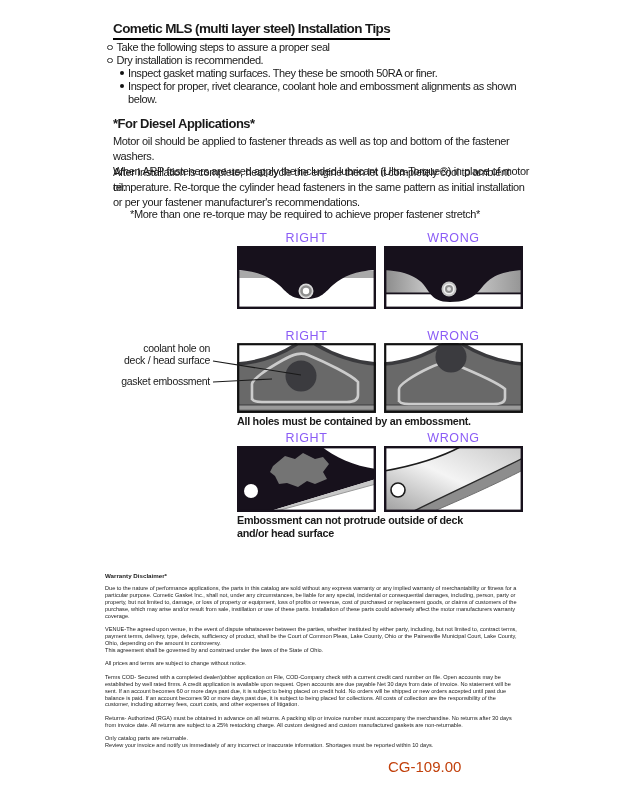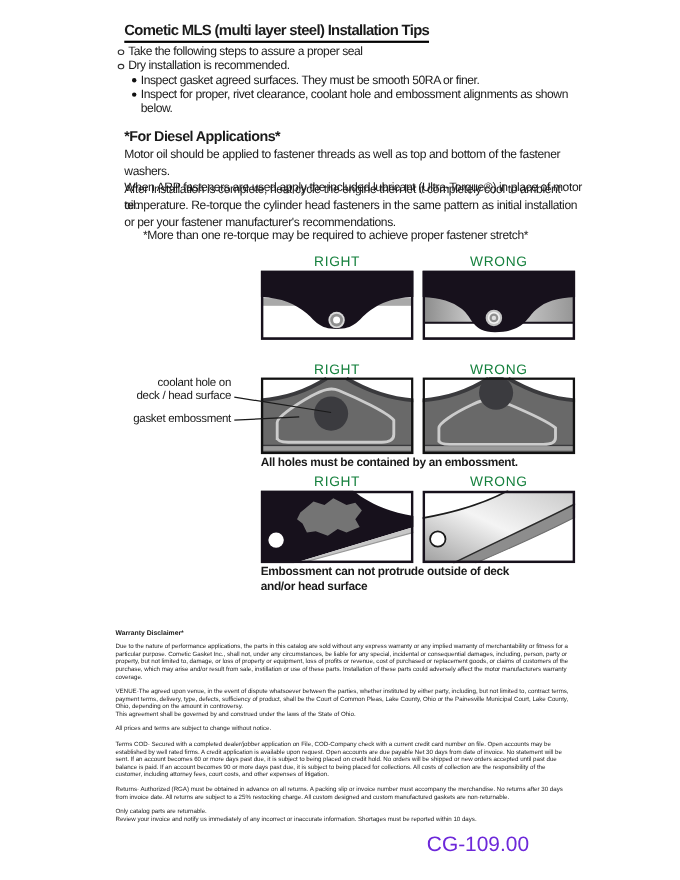--- a/index.html
+++ b/index.html
@@ -10,31 +10,31 @@
          border-bottom:2px solid #000;padding-bottom:2px;display:inline-block;}
   .bullets{font-size:11px;letter-spacing:-0.4px;line-height:13px;}
   .bullet-row{display:flex;align-items:flex-start;}
   .ring{width:3.5px;height:3.5px;border:1px solid #333;border-radius:50%;
         display:inline-block;margin:3.5px 4px 0 0;flex:none;}
   .dot{width:4px;height:4px;background:#111;border-radius:50%;
        display:inline-block;margin:4px 4px 0 0;flex:none;}
   .sub{margin-left:13px;}
   .sec-head{font-weight:bold;font-size:13px;letter-spacing:-0.5px;}
   .para{font-size:11px;letter-spacing:-0.35px;line-height:15.2px;white-space:pre-line;}
-  .fig-label{font-size:12.5px;letter-spacing:0.6px;color:#15803d;text-align:center;width:139px;}
+  .fig-label{font-size:12.5px;letter-spacing:0.6px;color:#8b5cf6;text-align:center;width:139px;}
   .fig-caption{font-weight:bold;font-size:10.8px;letter-spacing:-0.3px;
                white-space:pre-line;line-height:12.5px;}
   .side-label{font-size:10.5px;letter-spacing:-0.3px;text-align:right;
               white-space:pre-line;line-height:11.5px;width:140px;}
   .panel{position:absolute;}
   .overlay{position:absolute;left:0;top:0;pointer-events:none;}
   .fine-wrap{width:412px;}
   .fine-head{font-size:6.2px;font-weight:bold;margin:0 0 6px 0;}
   .fine{font-size:5.6px;line-height:6.9px;white-space:pre-line;margin:0 0 6.6px 0;color:#222;}
-  .pagenum{font-size:19px;color:#6d28d9;}
+  .pagenum{font-size:15px;color:#c2410c;}
 </style>
 </head>
 <body>
 
 <div class="page">
 
   <div class="abs" style="left:113px;top:19px;">
     <span class="title">Cometic MLS (multi layer steel) Installation Tips</span>
   </div>
 
@@ -42,21 +42,21 @@
     <div class="bullet-row">
       <span class="ring"></span>
       <span>Take the following steps to assure a proper seal</span>
     </div>
     <div class="bullet-row">
       <span class="ring"></span>
       <span>Dry installation is recommended.</span>
     </div>
     <div class="bullet-row sub">
       <span class="dot"></span>
-      <span>Inspect gasket agreed surfaces.  They must be smooth 50RA or finer.</span>
+      <span>Inspect gasket mating surfaces.  They these be smooth 50RA or finer.</span>
     </div>
     <div class="bullet-row sub">
       <span class="dot"></span>
       <span>Inspect for proper, rivet clearance, coolant hole and embossment alignments as shown below.</span>
     </div>
   </div>
 
   <div class="abs sec-head" style="left:113px;top:116px;">*For Diesel Applications*</div>
   <div class="abs para" style="left:113px;top:134px;width:430px;">Motor oil should be applied to fastener threads as well as top and bottom of the fastener washers.
 When ARP fasteners are used apply the included lubricant (Ultra-Torque®) in place of motor oil.</div>

